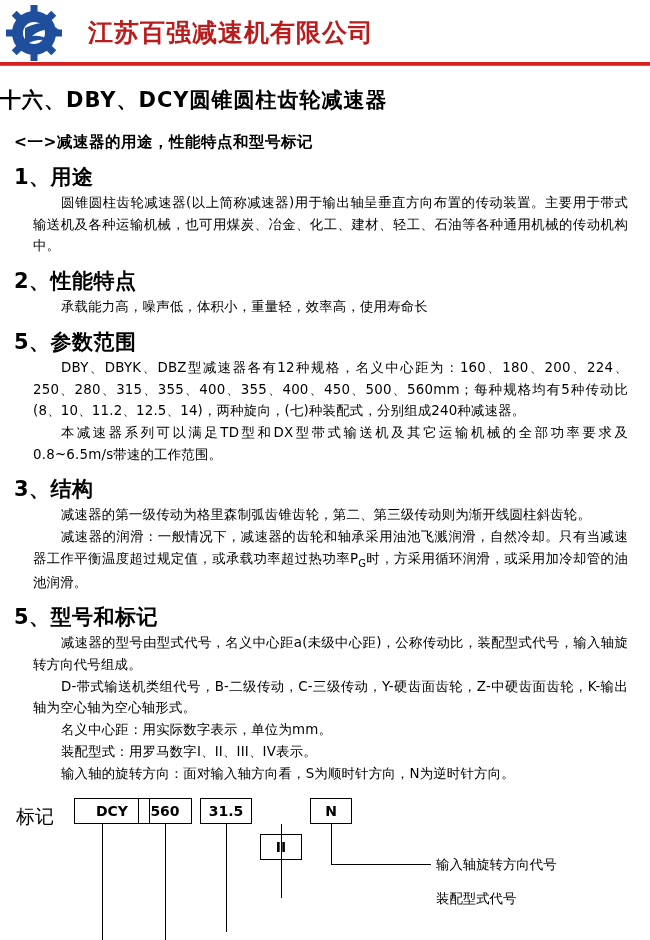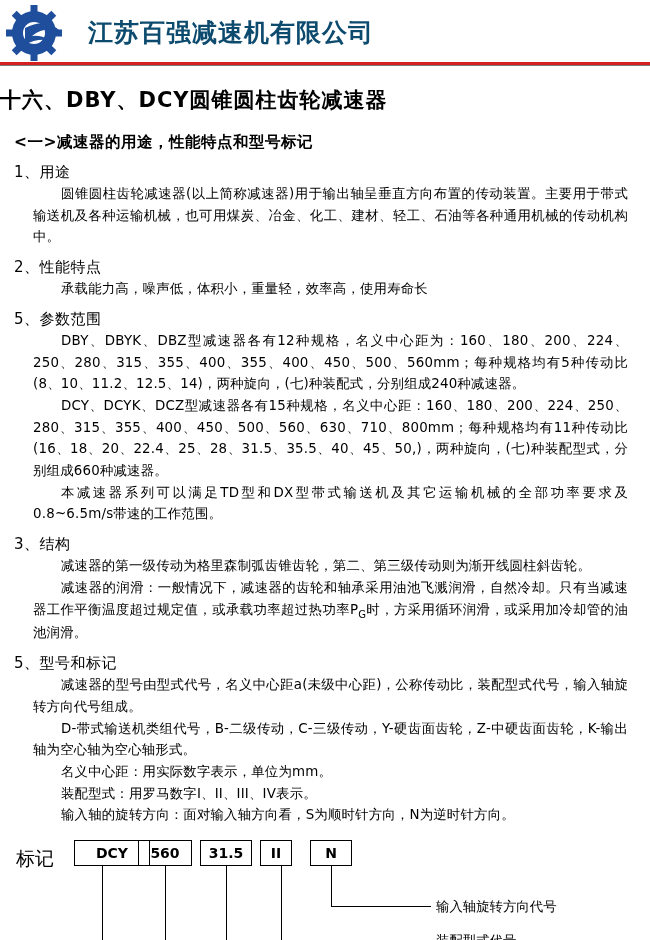--- a/index.html
+++ b/index.html
@@ -34,21 +34,21 @@
     width: 78px;
     height: 58px;
   }
   .company-name {
     position: absolute;
     left: 88px;
     top: 16px;
     font-size: 25px;
     font-weight: bold;
     letter-spacing: 1px;
-    color: #0c4a6e;
+    color: #b91c1c;
     font-family: Liberation Serif, serif;
   }
   .header-rule {
     position: absolute;
     left: 0;
     top: 62px;
     width: 650px;
     height: 3px;
     background: #d42020;
   }
@@ -75,22 +75,22 @@
     padding: 0 22px 0 14px;
   }
   .sec-title {
     font-size: 15.5px;
     font-weight: bold;
     margin-top: 18px;
     margin-bottom: 2px;
     letter-spacing: 0.5px;
   }
   .num-title {
-    font-size: 15px;
-    font-weight: normal;
+    font-size: 21px;
+    font-weight: bold;
     margin-top: 10px;
     margin-bottom: 1px;
     letter-spacing: 0.5px;
   }
   p.para {
     font-size: 13.4px;
     line-height: 1.62;
     margin: 0 0 0 0;
     text-align: justify;
     letter-spacing: 0.2px;
@@ -123,21 +123,21 @@
     border: 1px solid #000;
     box-sizing: border-box;
     text-align: center;
     line-height: 24px;
     font-size: 14px;
     font-weight: bold;
   }
   .b1 { left: 60px;  width: 76px; }
   .b2 { left: 124px; width: 54px; }
   .b3 { left: 186px; width: 52px; }
-  .b4 { left: 246px; width: 32px; }
+  .b4 { left: 246px; width: 42px; margin-top: 36px; }
   .b5 { left: 296px; width: 42px; }
 
   .lead { position: absolute; background: #000; }
   .vline { width: 1px; }
   .hline { height: 1px; }
 
   .legend {
     position: absolute;
     font-size: 13.4px;
     white-space: nowrap;
@@ -182,21 +182,20 @@
     <div class="sec-title">&lt;一&gt;减速器的用途，性能特点和型号标记</div>
 
     <div class="num-title">1、用途</div>
     <p class="para indent">圆锥圆柱齿轮减速器(以上简称减速器)用于输出轴呈垂直方向布置的传动装置。主要用于带式输送机及各种运输机械，也可用煤炭、冶金、化工、建材、轻工、石油等各种通用机械的传动机构中。</p>
 
     <div class="num-title">2、性能特点</div>
     <p class="para indent">承载能力高，噪声低，体积小，重量轻，效率高，使用寿命长</p>
 
     <div class="num-title">5、参数范围</div>
     <p class="para indent">DBY、DBYK、DBZ型减速器各有12种规格，名义中心距为：160、180、200、224、250、280、315、355、400、355、400、450、500、560mm；每种规格均有5种传动比(8、10、11.2、12.5、14)，两种旋向，(七)种装配式，分别组成240种减速器。</p>
-    <p class="para indent">DCY、DCYK、DCZ型减速器各有15种规格，名义中心距：160、180、200、224、250、280、315、355、400、450、500、560、630、710、800mm；每种规格均有11种传动比(16、18、20、22.4、25、28、31.5、35.5、40、45、50,)，两种旋向，(七)种装配型式，分别组成660种减速器。</p>
     <p class="para indent">本减速器系列可以满足TD型和DX型带式输送机及其它运输机械的全部功率要求及0.8~6.5m/s带速的工作范围。</p>
 
     <div class="num-title">3、结构</div>
     <p class="para indent">减速器的第一级传动为格里森制弧齿锥齿轮，第二、第三级传动则为渐开线圆柱斜齿轮。</p>
     <p class="para indent"><span>减速器的润滑：一般情况下，减速器的齿轮和轴承采用油池飞溅润滑，自然冷却。只有当减速器工作平衡温度超过规定值，或承载功率超过热功率P</span><span class="sub">G</span><span>时，方采用循环润滑，或采用加冷却管的油池润滑。</span></p>
 
     <div class="num-title">5、型号和标记</div>
     <p class="para indent">减速器的型号由型式代号，名义中心距a(未级中心距)，公称传动比，装配型式代号，输入轴旋转方向代号组成。</p>
     <p class="para indent">D-带式输送机类组代号，B-二级传动，C-三级传动，Y-硬齿面齿轮，Z-中硬齿面齿轮，K-输出轴为空心轴为空心轴形式。</p>
     <p class="para indent">名义中心距：用实际数字表示，单位为mm。</p>

